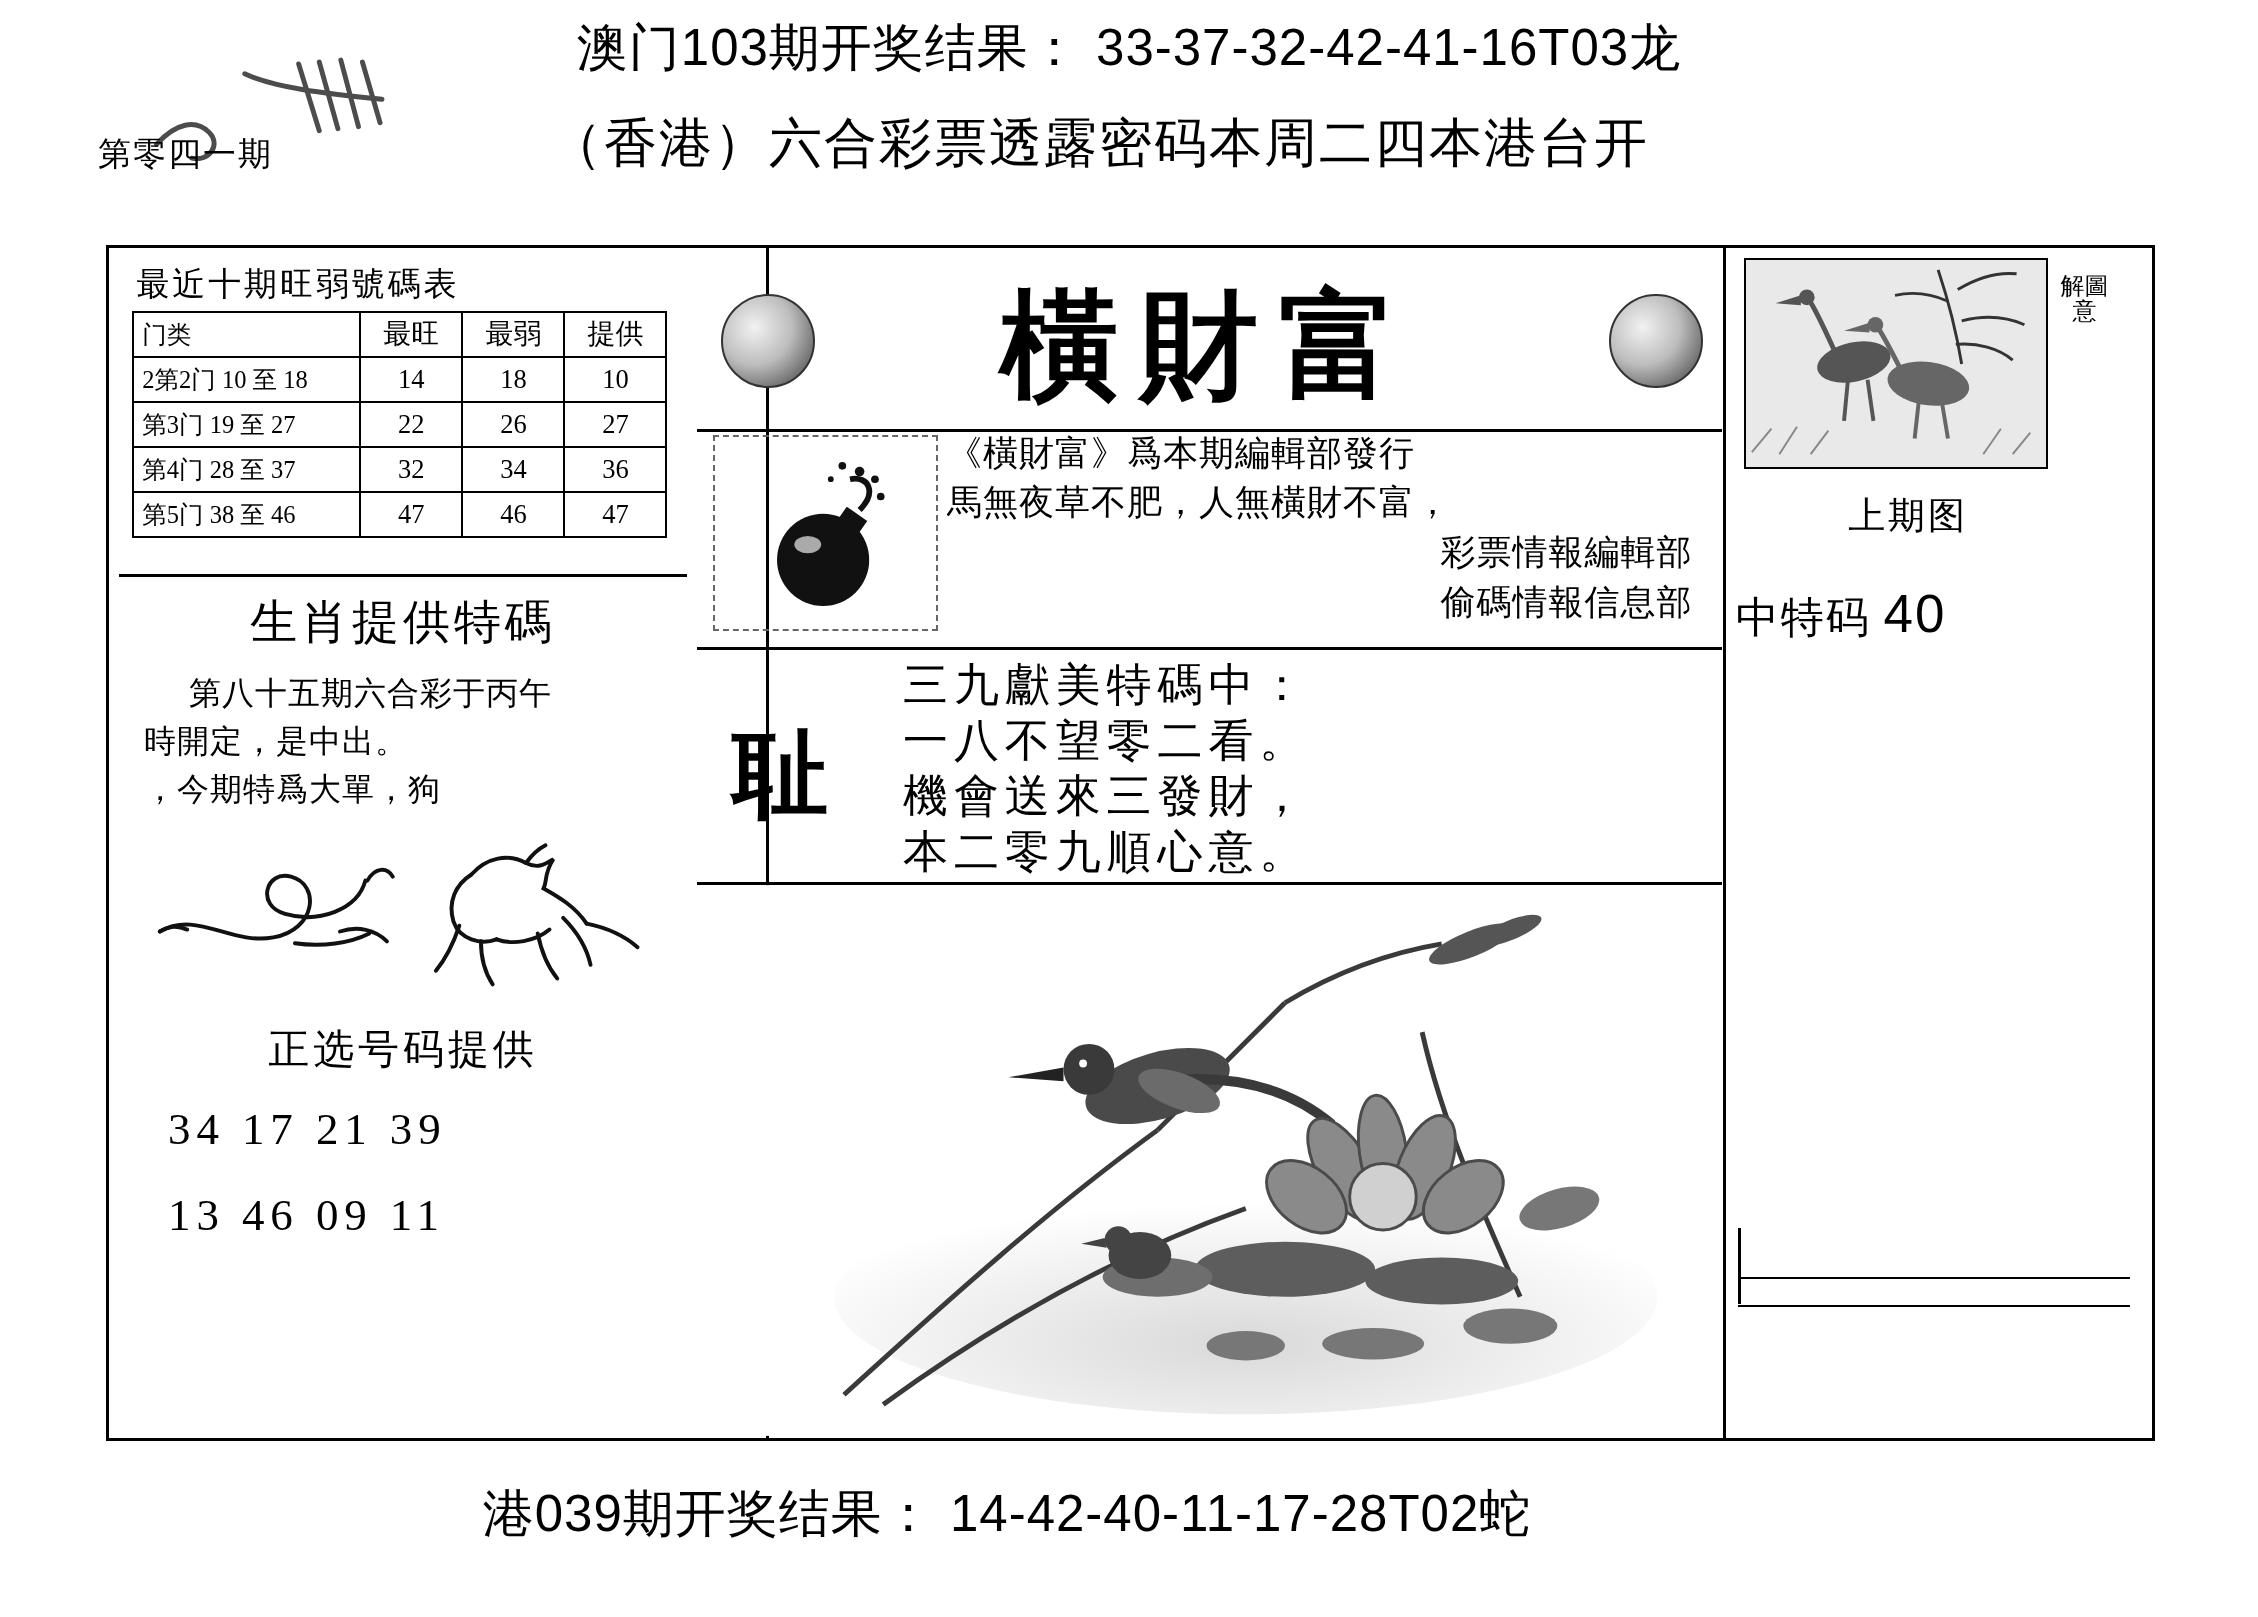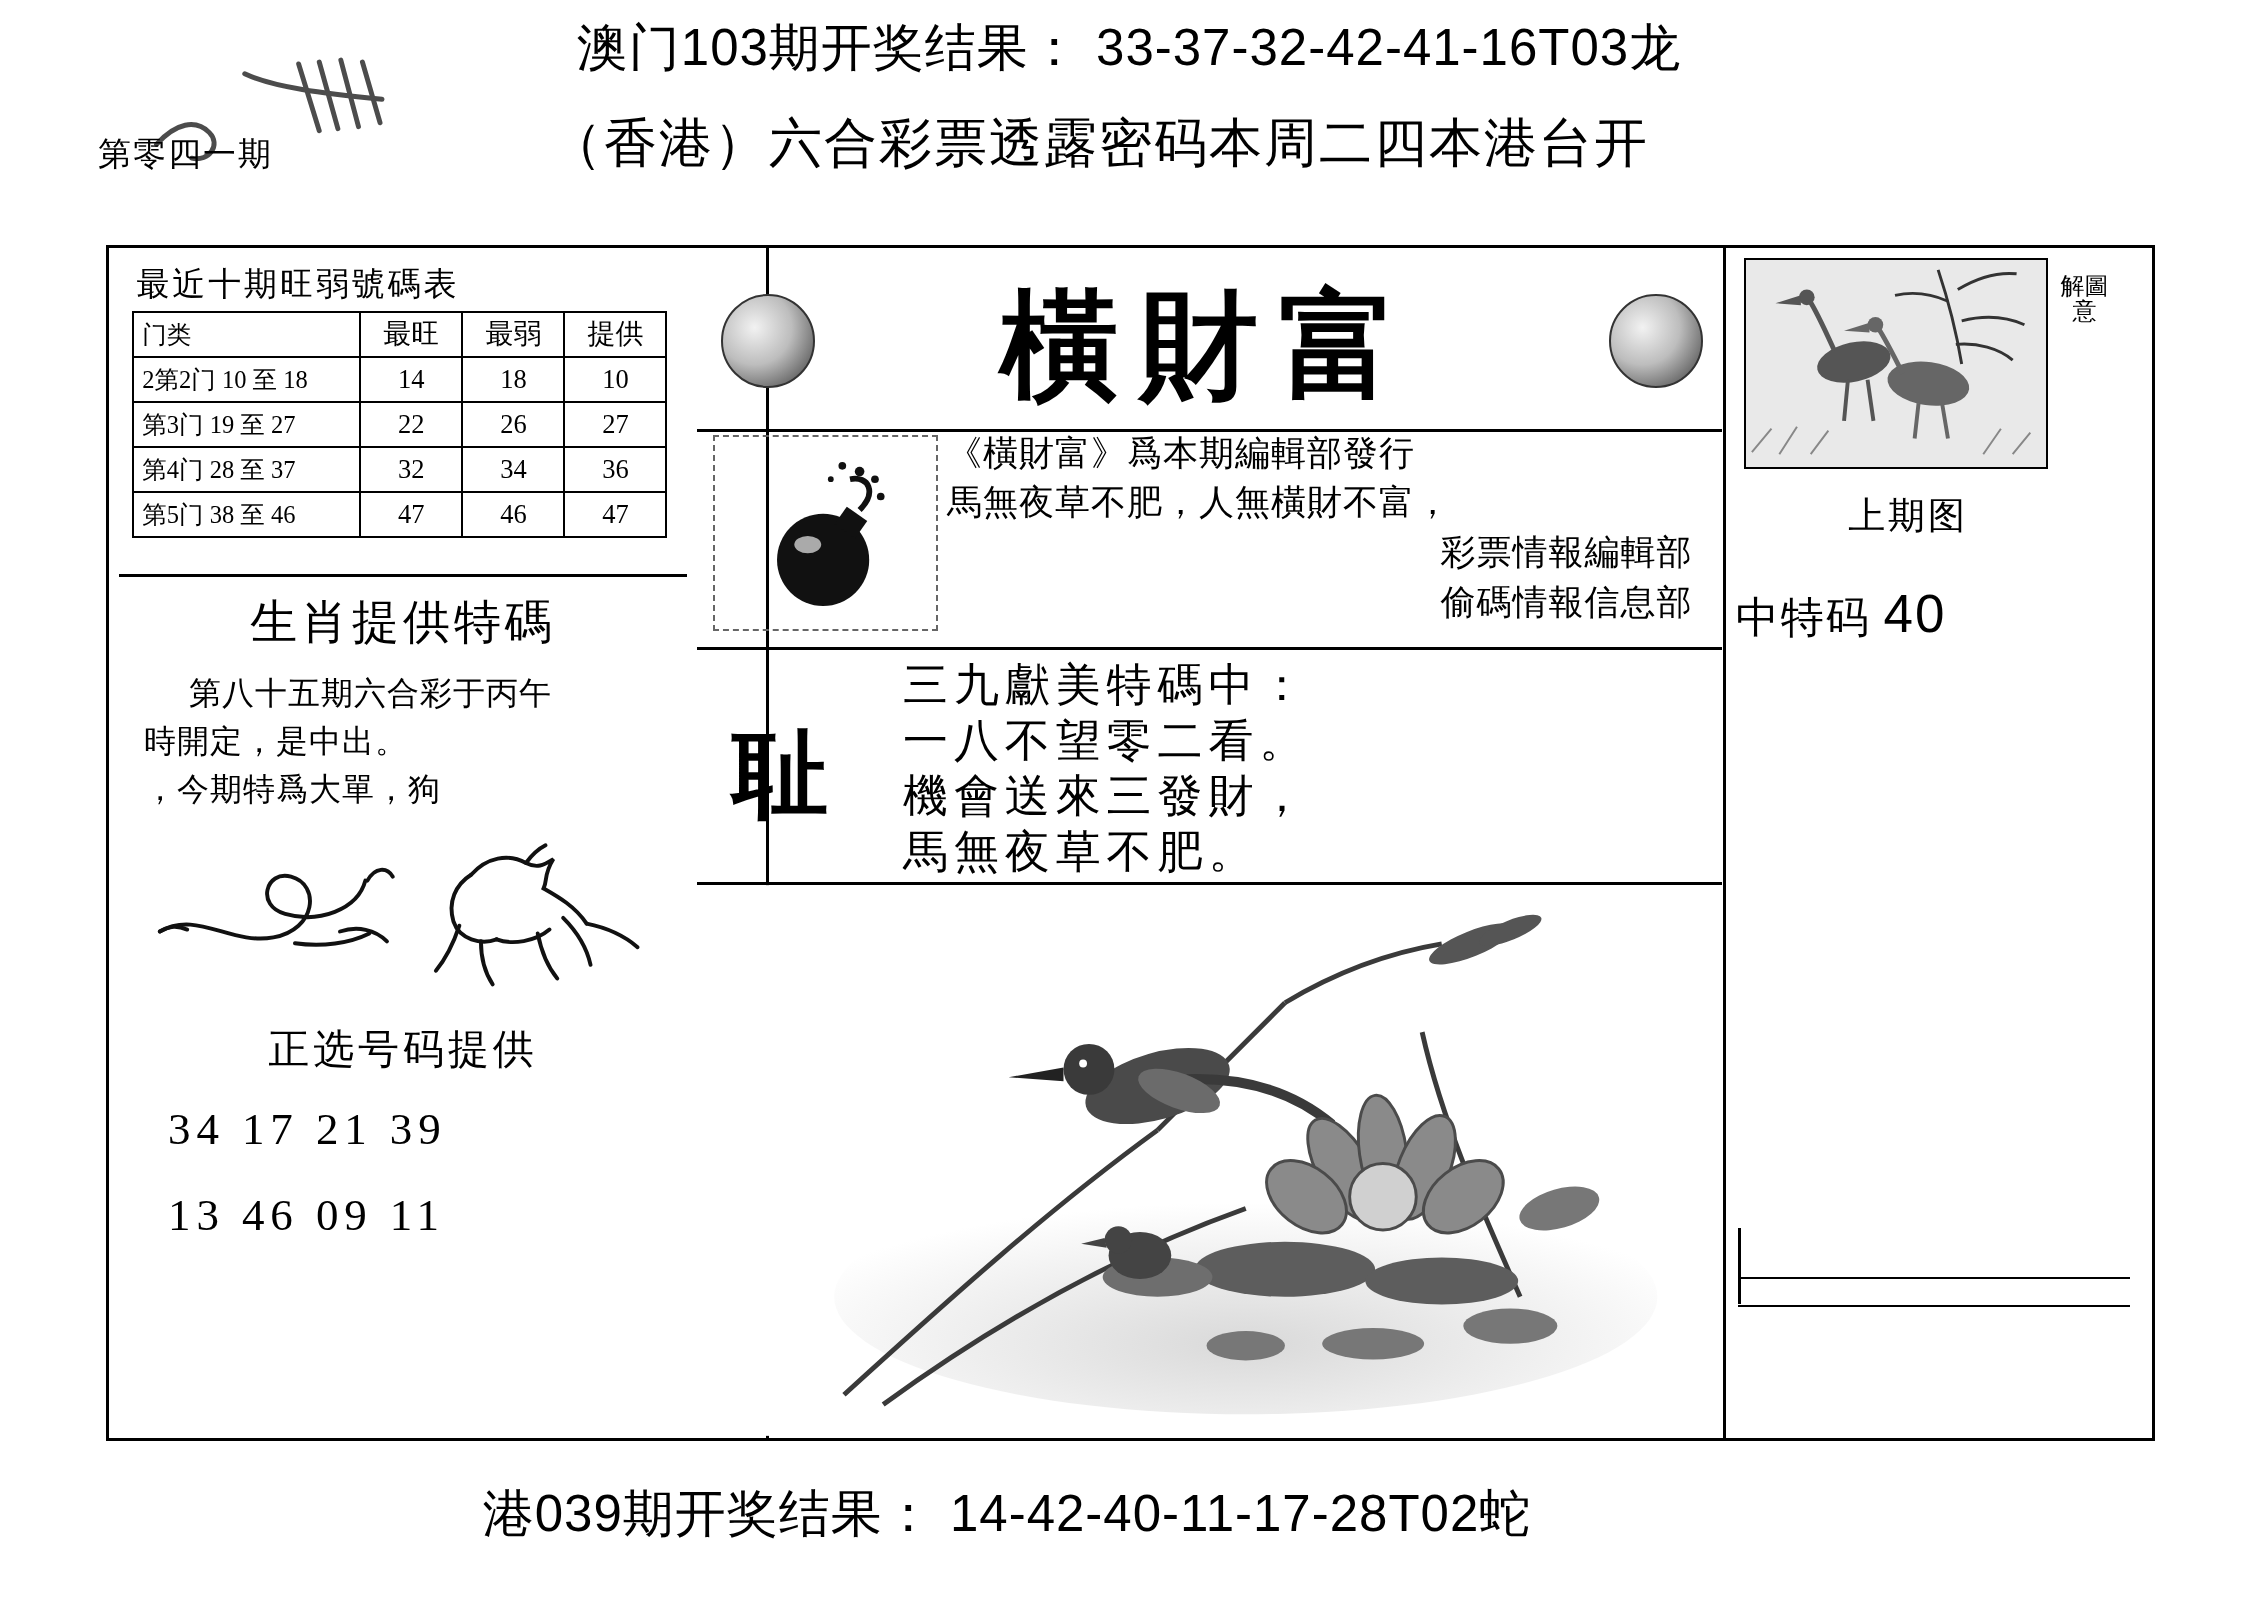--- a/index.html
+++ b/index.html
@@ -467,21 +467,21 @@
           <div class="l4">偷碼情報信息部</div>
         </div>
       </div>
 
       <div class="verse-box">
         <div class="verse-char">耻</div>
         <div class="verse-lines">
           <div>三九獻美特碼中：</div>
           <div>一八不望零二看。</div>
           <div>機會送來三發財，</div>
-          <div>馬無夜草不肥。</div>
+          <div>本二零九順心意。</div>
         </div>
       </div>
 
       <div class="mid-picture">
         <svg viewBox="0 0 1046 562" width="1025" height="551">
           <defs>
             <radialGradient id="wash" cx="50%" cy="70%" r="60%">
               <stop offset="0%" stop-color="#d9d9d9"></stop>
               <stop offset="100%" stop-color="#ffffff"></stop>
             </radialGradient>

